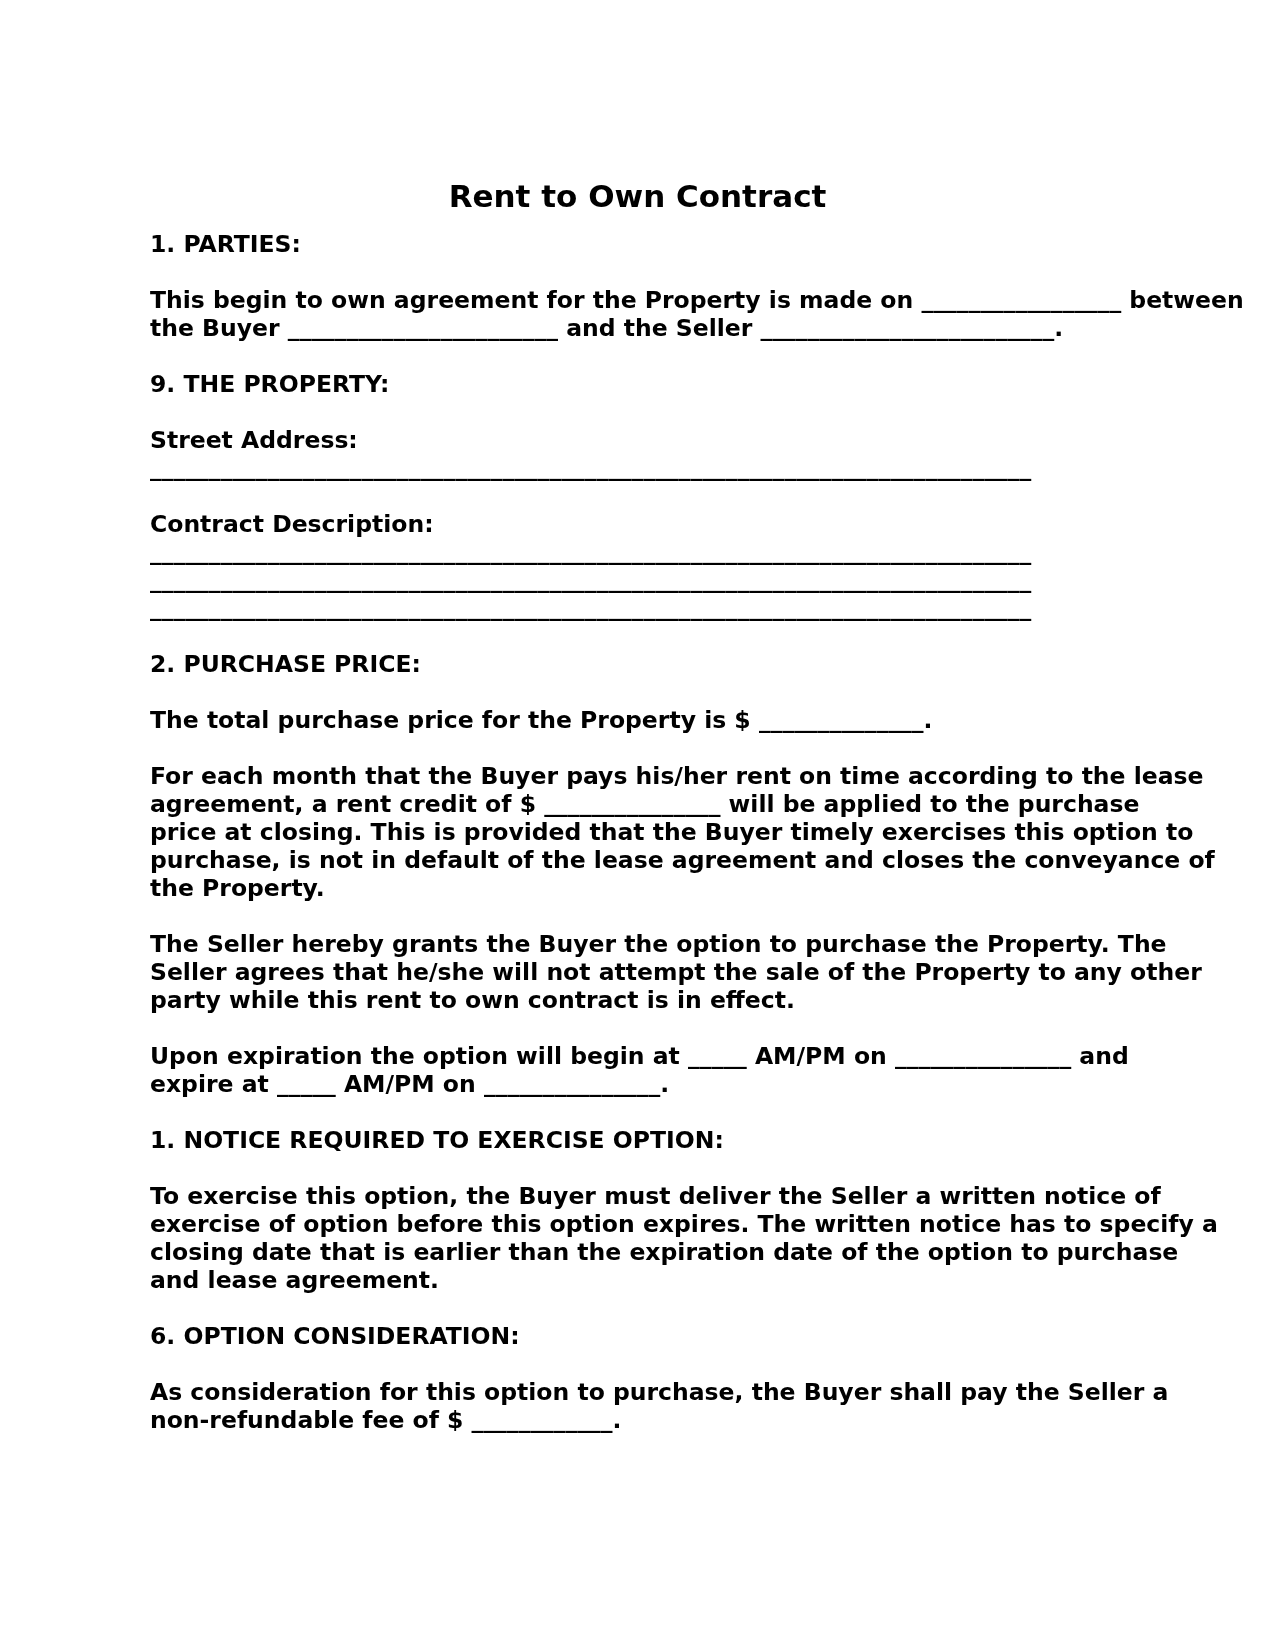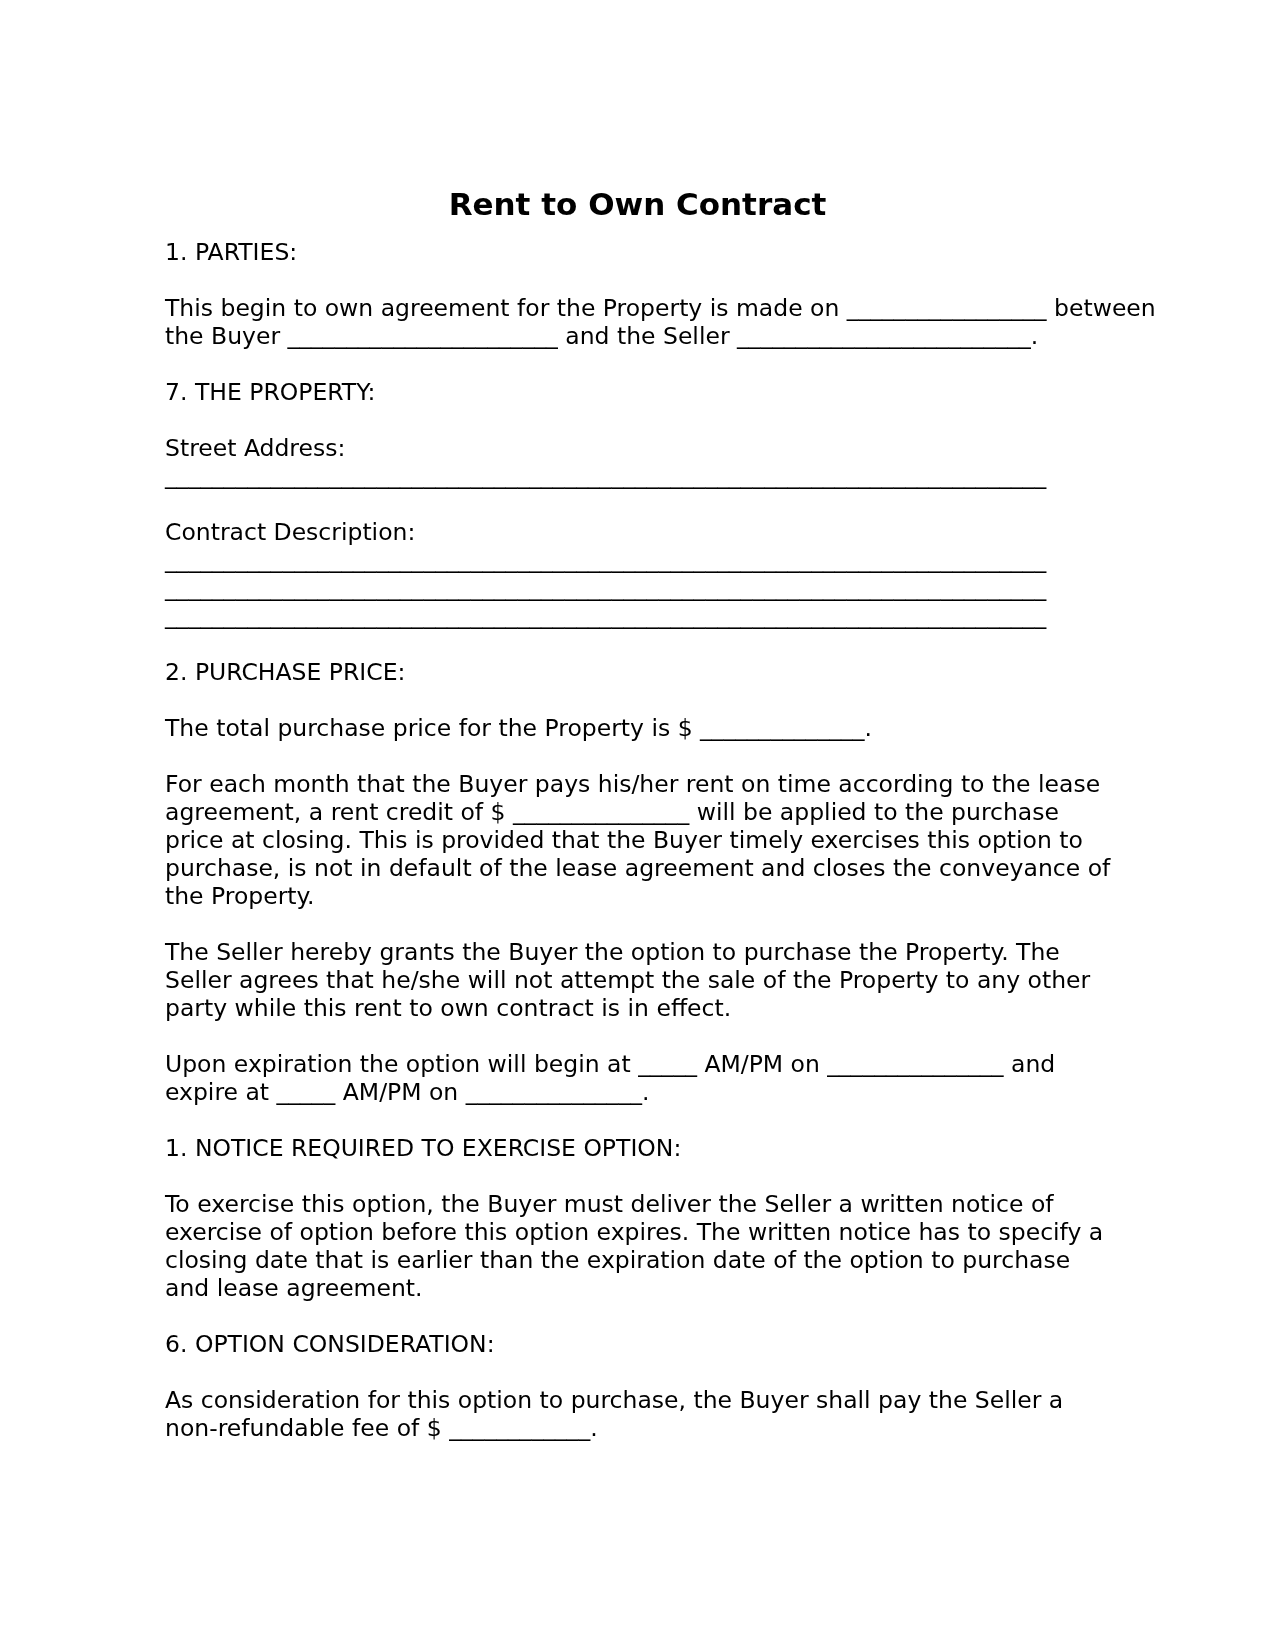--- a/index.html
+++ b/index.html
@@ -18,40 +18,40 @@
     line-height: 28px;
     overflow: hidden;
     box-sizing: border-box;
     padding: 179px 150px 0 150px;
   }
   .title {
     font-size: 31px;
     line-height: 35px;
     font-weight: bold;
     text-align: center;
-    margin: 8px 0 16px 0;
+    margin: 0 0 16px 0;
   }
   .heading, .para {
-    margin: 0 0 28px 15px;
+    margin: 0 0 28px 0;
     white-space: pre;
-    font-weight: normal;
+    font-weight: bold;
   }
 </style>
 </head>
 <body>
 
 <div class="page">
 
   <h1 class="title">Rent to Own Contract</h1>
 
   <p class="heading">1. PARTIES:</p>
   <p class="para">This begin to own agreement for the Property is made on _________________ between
 the Buyer _______________________ and the Seller _________________________.</p>
 
-  <p class="heading">7. THE PROPERTY:</p>
+  <p class="heading">9. THE PROPERTY:</p>
   <p class="para">Street Address:
 ___________________________________________________________________________</p>
   <p class="para">Contract Description:
 ___________________________________________________________________________
 ___________________________________________________________________________
 ___________________________________________________________________________</p>
 
   <p class="heading">2. PURCHASE PRICE:</p>
   <p class="para">The total purchase price for the Property is $ ______________.</p>
   <p class="para">For each month that the Buyer pays his/her rent on time according to the lease

